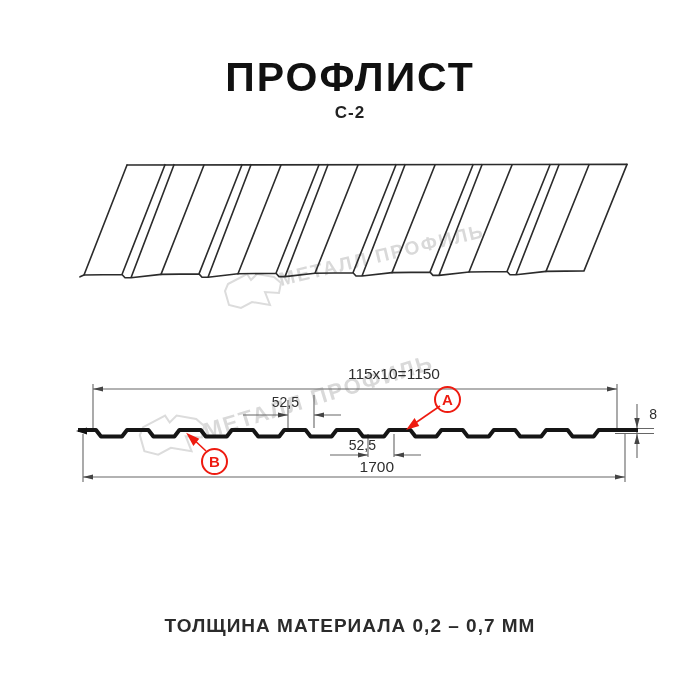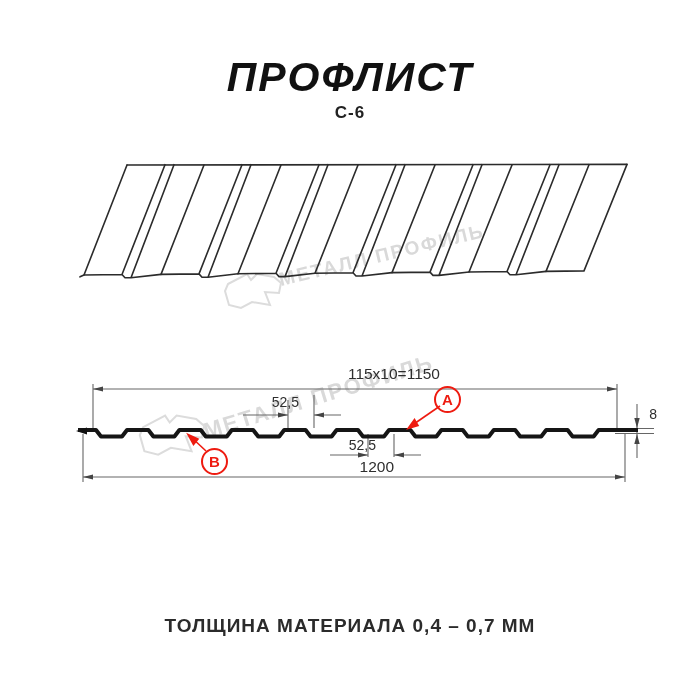--- a/index.html
+++ b/index.html
@@ -2,21 +2,21 @@
 <html><head>
 <meta charset="utf-8">
 <style>
   html,body{margin:0;padding:0;background:#fff;}
   .page{position:relative;width:700px;height:700px;background:#fff;overflow:hidden;
         font-family:"Liberation Sans",sans-serif;}
   .layer{position:absolute;left:0;top:0;width:700px;height:700px;}
   .z1{z-index:1}.z2{z-index:2}.z3{z-index:3}
 
   .title{position:absolute;left:0;top:54px;width:700px;text-align:center;
-         font-size:41px;font-weight:bold;letter-spacing:2px;color:#111;font-style:italic;}
+         font-size:41px;font-weight:bold;letter-spacing:2px;color:#111;}
   .subtitle{position:absolute;left:0;top:103px;width:700px;text-align:center;
          font-size:17px;font-weight:bold;letter-spacing:1px;color:#222;}
 
   .dim-label{position:absolute;font-size:14px;color:#2e2e2e;text-align:right;}
   .lbl-1150{left:270px;top:365px;width:170px;font-size:15.5px;}
   .lbl-52a{left:247px;top:394px;width:52px;}
   .lbl-52b{left:324px;top:437px;width:52px;}
   .lbl-8{left:641px;top:406px;width:16px;}
   .lbl-1200{left:314px;top:458px;width:80px;font-size:15.5px;}
 
@@ -102,30 +102,30 @@
     <g stroke="#ee1b10" stroke-width="1.6" fill="#ee1b10">
       <path d="M440,406 L411,426" fill="none"></path>
       <polygon points="408,428.5 418,425.5 414.5,419.5"></polygon>
       <path d="M206,451 L191,437" fill="none"></path>
       <polygon points="188,434.5 198,439 193.5,444.5"></polygon>
     </g>
   </svg>
 
   <div class="layer z3" style="pointer-events:none;">
     <div class="title">ПРОФЛИСТ</div>
-    <div class="subtitle">С-6</div>
+    <div class="subtitle">С-2</div>
 
     <div class="dim-label lbl-1150">115x10=1150</div>
     <div class="dim-label lbl-52a">52,5</div>
     <div class="dim-label lbl-52b">52,5</div>
     <div class="dim-label lbl-8">8</div>
-    <div class="dim-label lbl-1200">1200</div>
+    <div class="dim-label lbl-1200">1700</div>
 
     <div class="callout callout-a">
       <span>А</span>
     </div>
     <div class="callout callout-b">
       <span>В</span>
     </div>
 
-    <div class="footer-note">ТОЛЩИНА МАТЕРИАЛА 0,4 – 0,7 ММ</div>
+    <div class="footer-note">ТОЛЩИНА МАТЕРИАЛА 0,2 – 0,7 ММ</div>
   </div>
 </div>
 
 </body></html>

